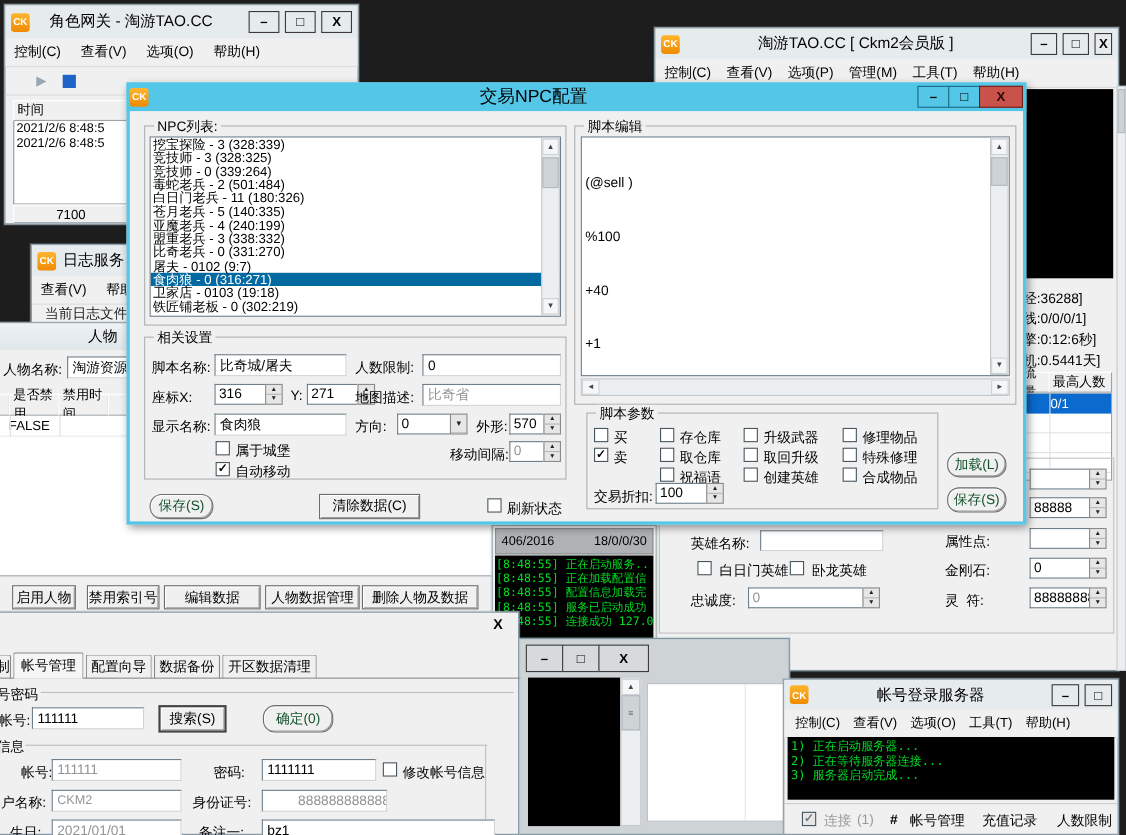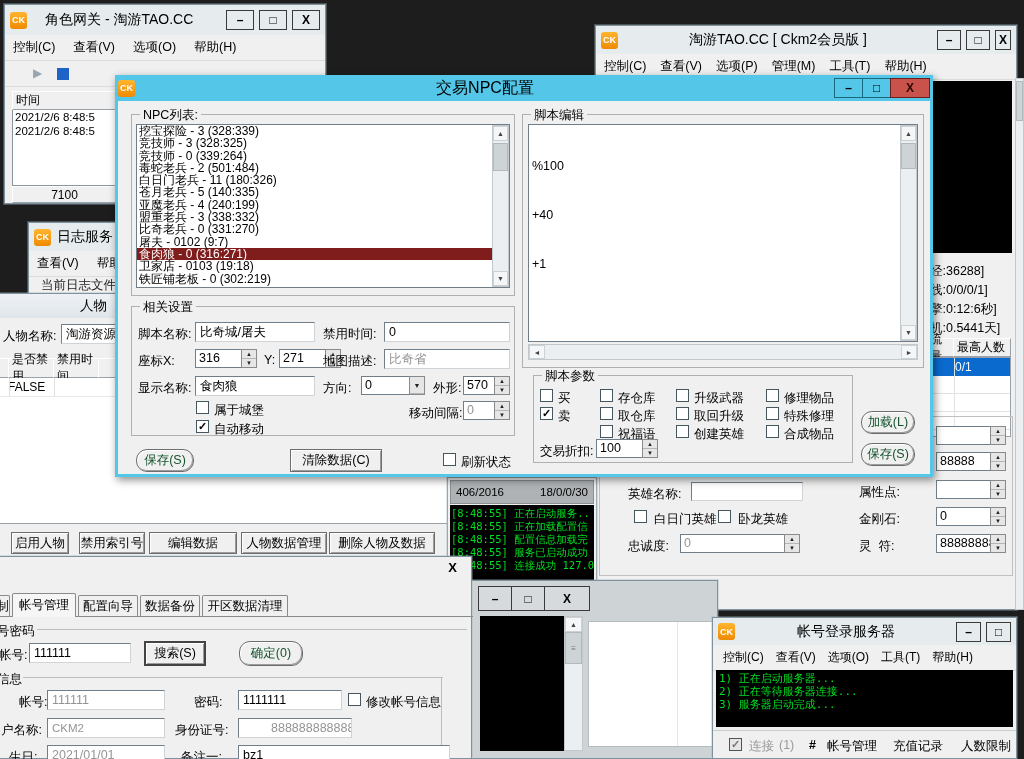--- a/index.html
+++ b/index.html
@@ -27,21 +27,21 @@
 .spin .sb{width:16px;display:flex;flex-direction:column;background:#e6e6e6;border:1px solid #8a8a8a;}
 .spin .sb span{flex:1;display:flex;align-items:center;justify-content:center;font-size:6px;color:#222;}
 .spin .sb span:first-child{border-bottom:1px solid #b5b5b5;}
 .console{background:#000;position:absolute;overflow:hidden;font-family:"DejaVu Sans Mono",monospace;color:#00dd22;}
 .console div{white-space:nowrap;}
 .vsb{position:absolute;background:#eceff1;border:1px solid #c3c8cc;display:flex;flex-direction:column;}
 .sbtn{height:15px;background:#f4f6f7;border:1px solid #ccd1d4;display:flex;align-items:center;justify-content:center;font-size:7px;color:#444;flex:none;}
 .sthumb{background:#ced3d6;border:1px solid #b2babf;flex:none;}
 .tab{position:absolute;height:22px;border:1px solid #8a8a8a;border-bottom:none;border-radius:2px 2px 0 0;background:#f0f0f0;display:flex;align-items:center;justify-content:center;font-size:12.5px;padding:0 6px;white-space:nowrap;}
 .lrow{white-space:nowrap;font-size:12px;line-height:12.3px;padding-left:2px;}
-.lrow.sel{background:#7f1d1d;color:#fff;}
+.lrow.sel{background:#0369a1;color:#fff;}
 .hdrcell{border:1px solid #9aa2a8;border-top-color:#fff;border-left-color:#fff;background:#f0f0f0;position:absolute;font-size:12px;display:flex;align-items:center;padding:0 3px;}
 </style>
 </head>
 <body>
 
 <div id="screen">
 
   <div class="win" style="left:28px;top:222px;width:312px;height:120px;">
     <div class="tbar" style="height:28px;">
       <span class="ck">CK</span>
@@ -322,20 +322,21 @@
         <div class="sthumb" style="height:28px;margin-top:2px;"></div>
         <div class="sbtn" style="margin-top:auto;">▼</div>
       </div>
     </div>
 
     <div class="group" style="left:404px;top:36px;width:402px;height:254px;">
       <span class="glab">脚本编辑</span>
     </div>
     <div style="position:absolute;left:410px;top:46px;width:390px;height:218px;background:#fff;border:1px solid #6f7e88;overflow:hidden;">
       <div style="white-space:pre;font-size:12.5px;line-height:16.2px;padding:1px 3px;">
+        <div>(@sell )</div>
         <div>%100</div>
         <div>+40</div>
         <div>+1</div>
         
         
         
         
         
         
         
@@ -352,21 +353,21 @@
       <div class="sbtn" style="width:16px;height:100%;">◄</div>
       <div style="flex:1;"></div>
       <div class="sbtn" style="width:16px;height:100%;">►</div>
     </div>
 
     <div class="group" style="left:13px;top:228px;width:384px;height:130px;">
       <span class="glab">相关设置</span>
     </div>
     <div class="lbl" style="left:20px;top:248px;">脚本名称:</div>
     <div class="inp" style="left:77px;top:244px;width:120px;height:20px;">比奇城/屠夫</div>
-    <div class="lbl" style="left:205px;top:248px;">禁用时间:</div>
+    <div class="lbl" style="left:205px;top:248px;">人数限制:</div>
     <div class="inp" style="left:266px;top:244px;width:126px;height:20px;">0</div>
     <div class="lbl" style="left:20px;top:275px;">座标X:</div>
     <div class="spin" style="left:77px;top:271px;width:62px;">
         <span class="sv">316</span>
         <span class="sb">
           <span>▲</span>
           <span>▼</span>
         </span>
       </div>
     <div class="lbl" style="left:146px;top:275px;">Y:</div>

